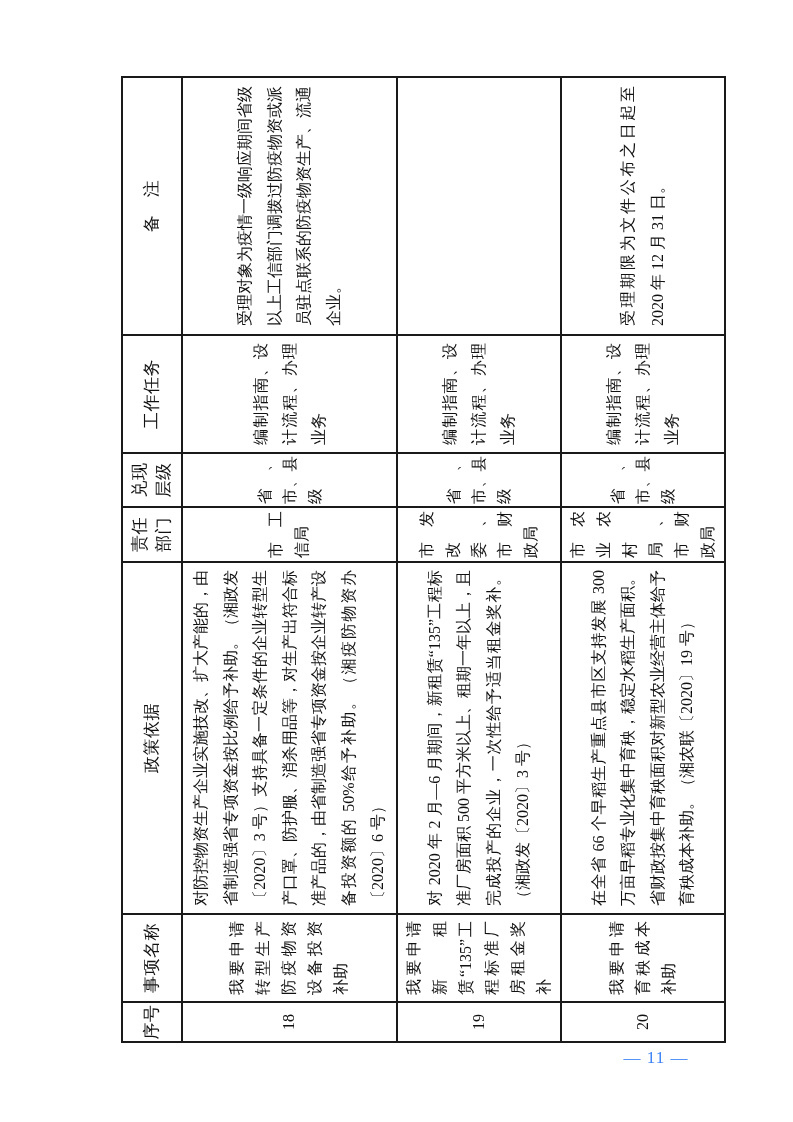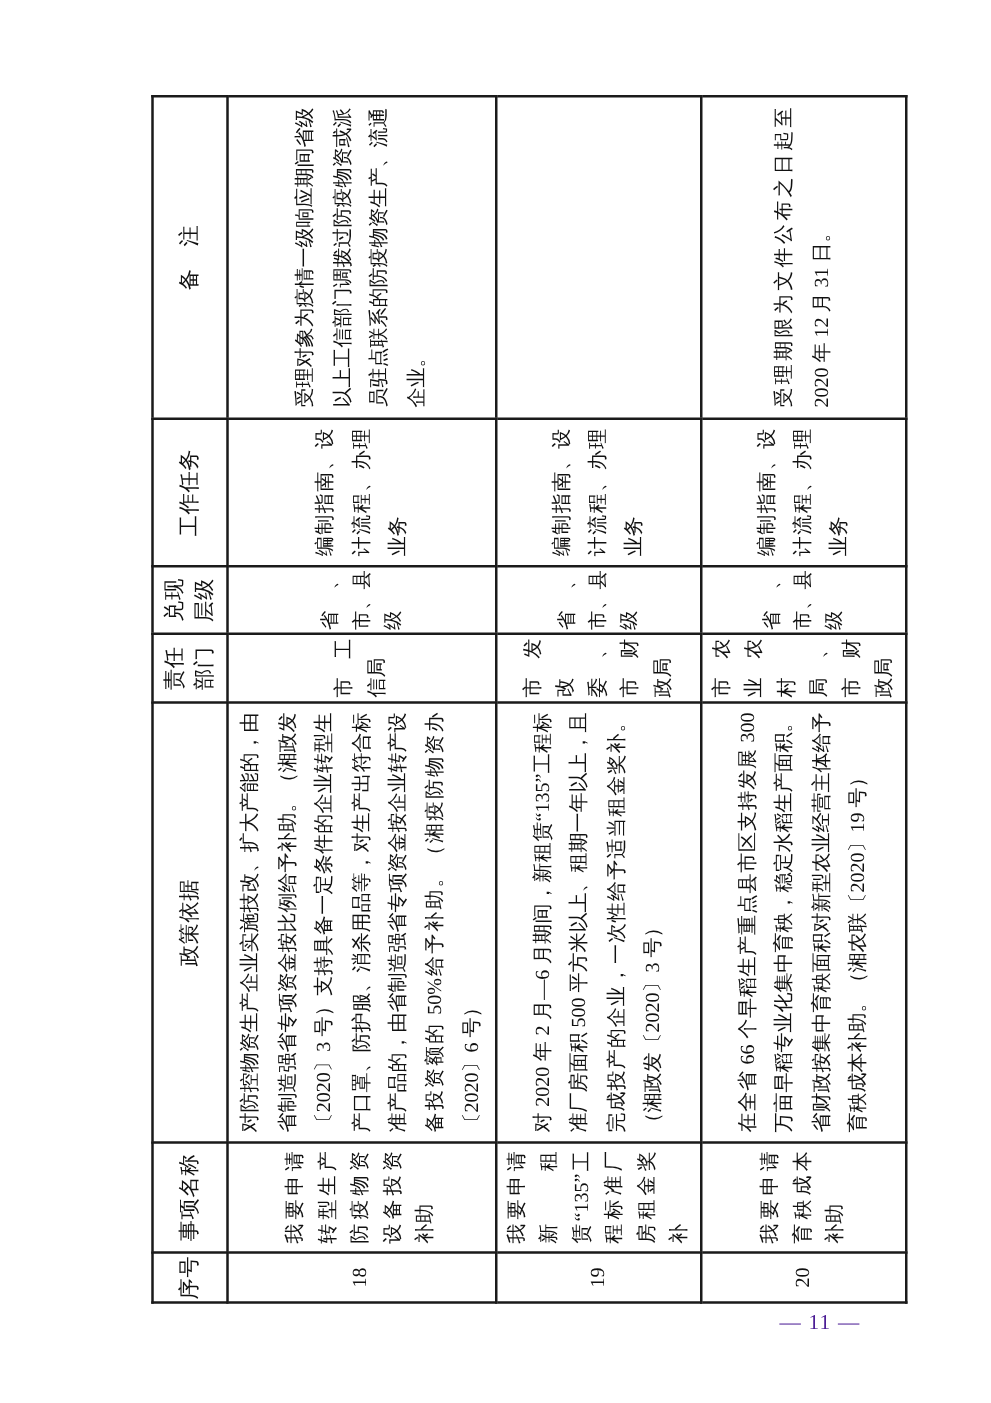--- a/index.html
+++ b/index.html
@@ -34,21 +34,21 @@
   td{font-size:16px;}
   .c-serial{text-align:center;line-height:22px;}
   .c-name{text-align:justify;padding:3px 6px;line-height:26px;}
   .c-policy{text-align:justify;padding:3px 7px;line-height:29.5px;}
   .c-dept{text-align:justify;padding:3px 3px;line-height:26px;}
   .c-level{text-align:justify;padding:2px 2px;line-height:25px;font-size:15.5px;line-break:loose;}
   .c-task{text-align:justify;padding:3px 7px;line-height:29px;}
   .c-remark{text-align:justify;padding:3px 8px;line-height:29.5px;}
   .footer{
     position:absolute;left:596px;top:1048px;width:120px;
-    font-size:17px;text-align:center;color:#4c1d95;letter-spacing:1px;
+    font-size:17px;text-align:center;color:#3b82f6;letter-spacing:1px;
   }
 </style>
 </head>
 <body>
 
 <div class="page">
   <div class="rotated-wrap">
     <div class="landscape">
       <table class="policy">
         <colgroup>

